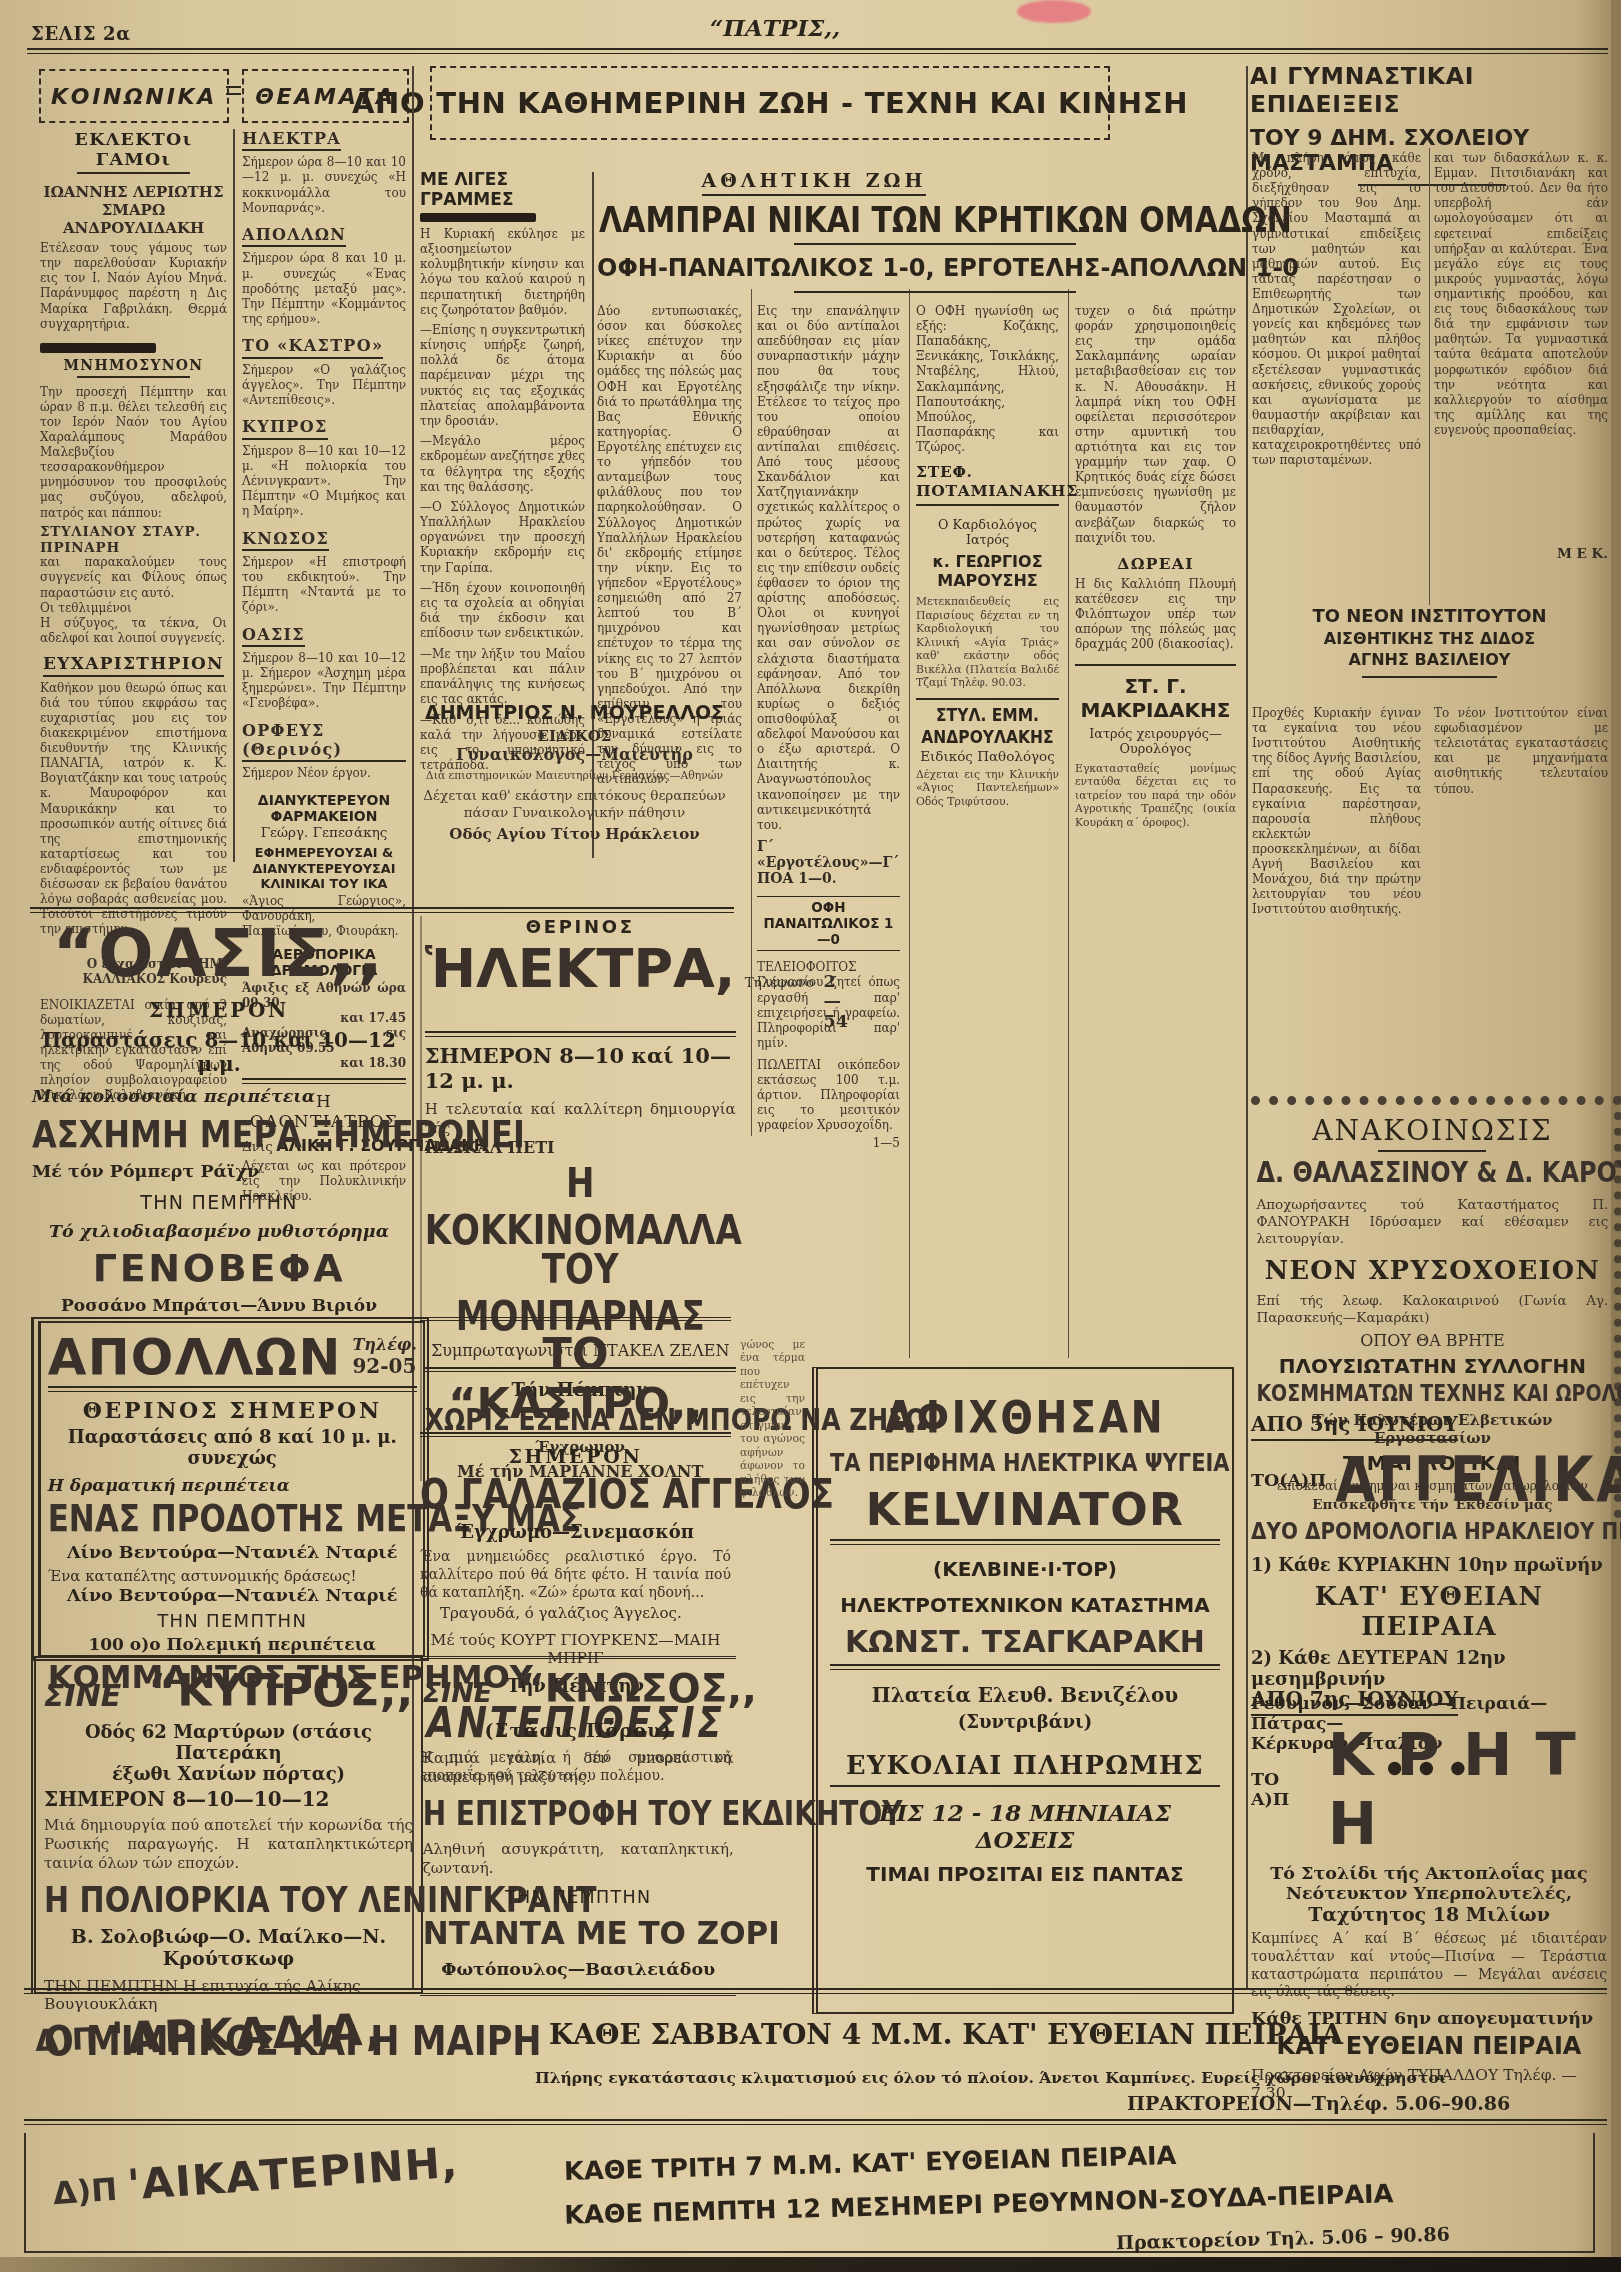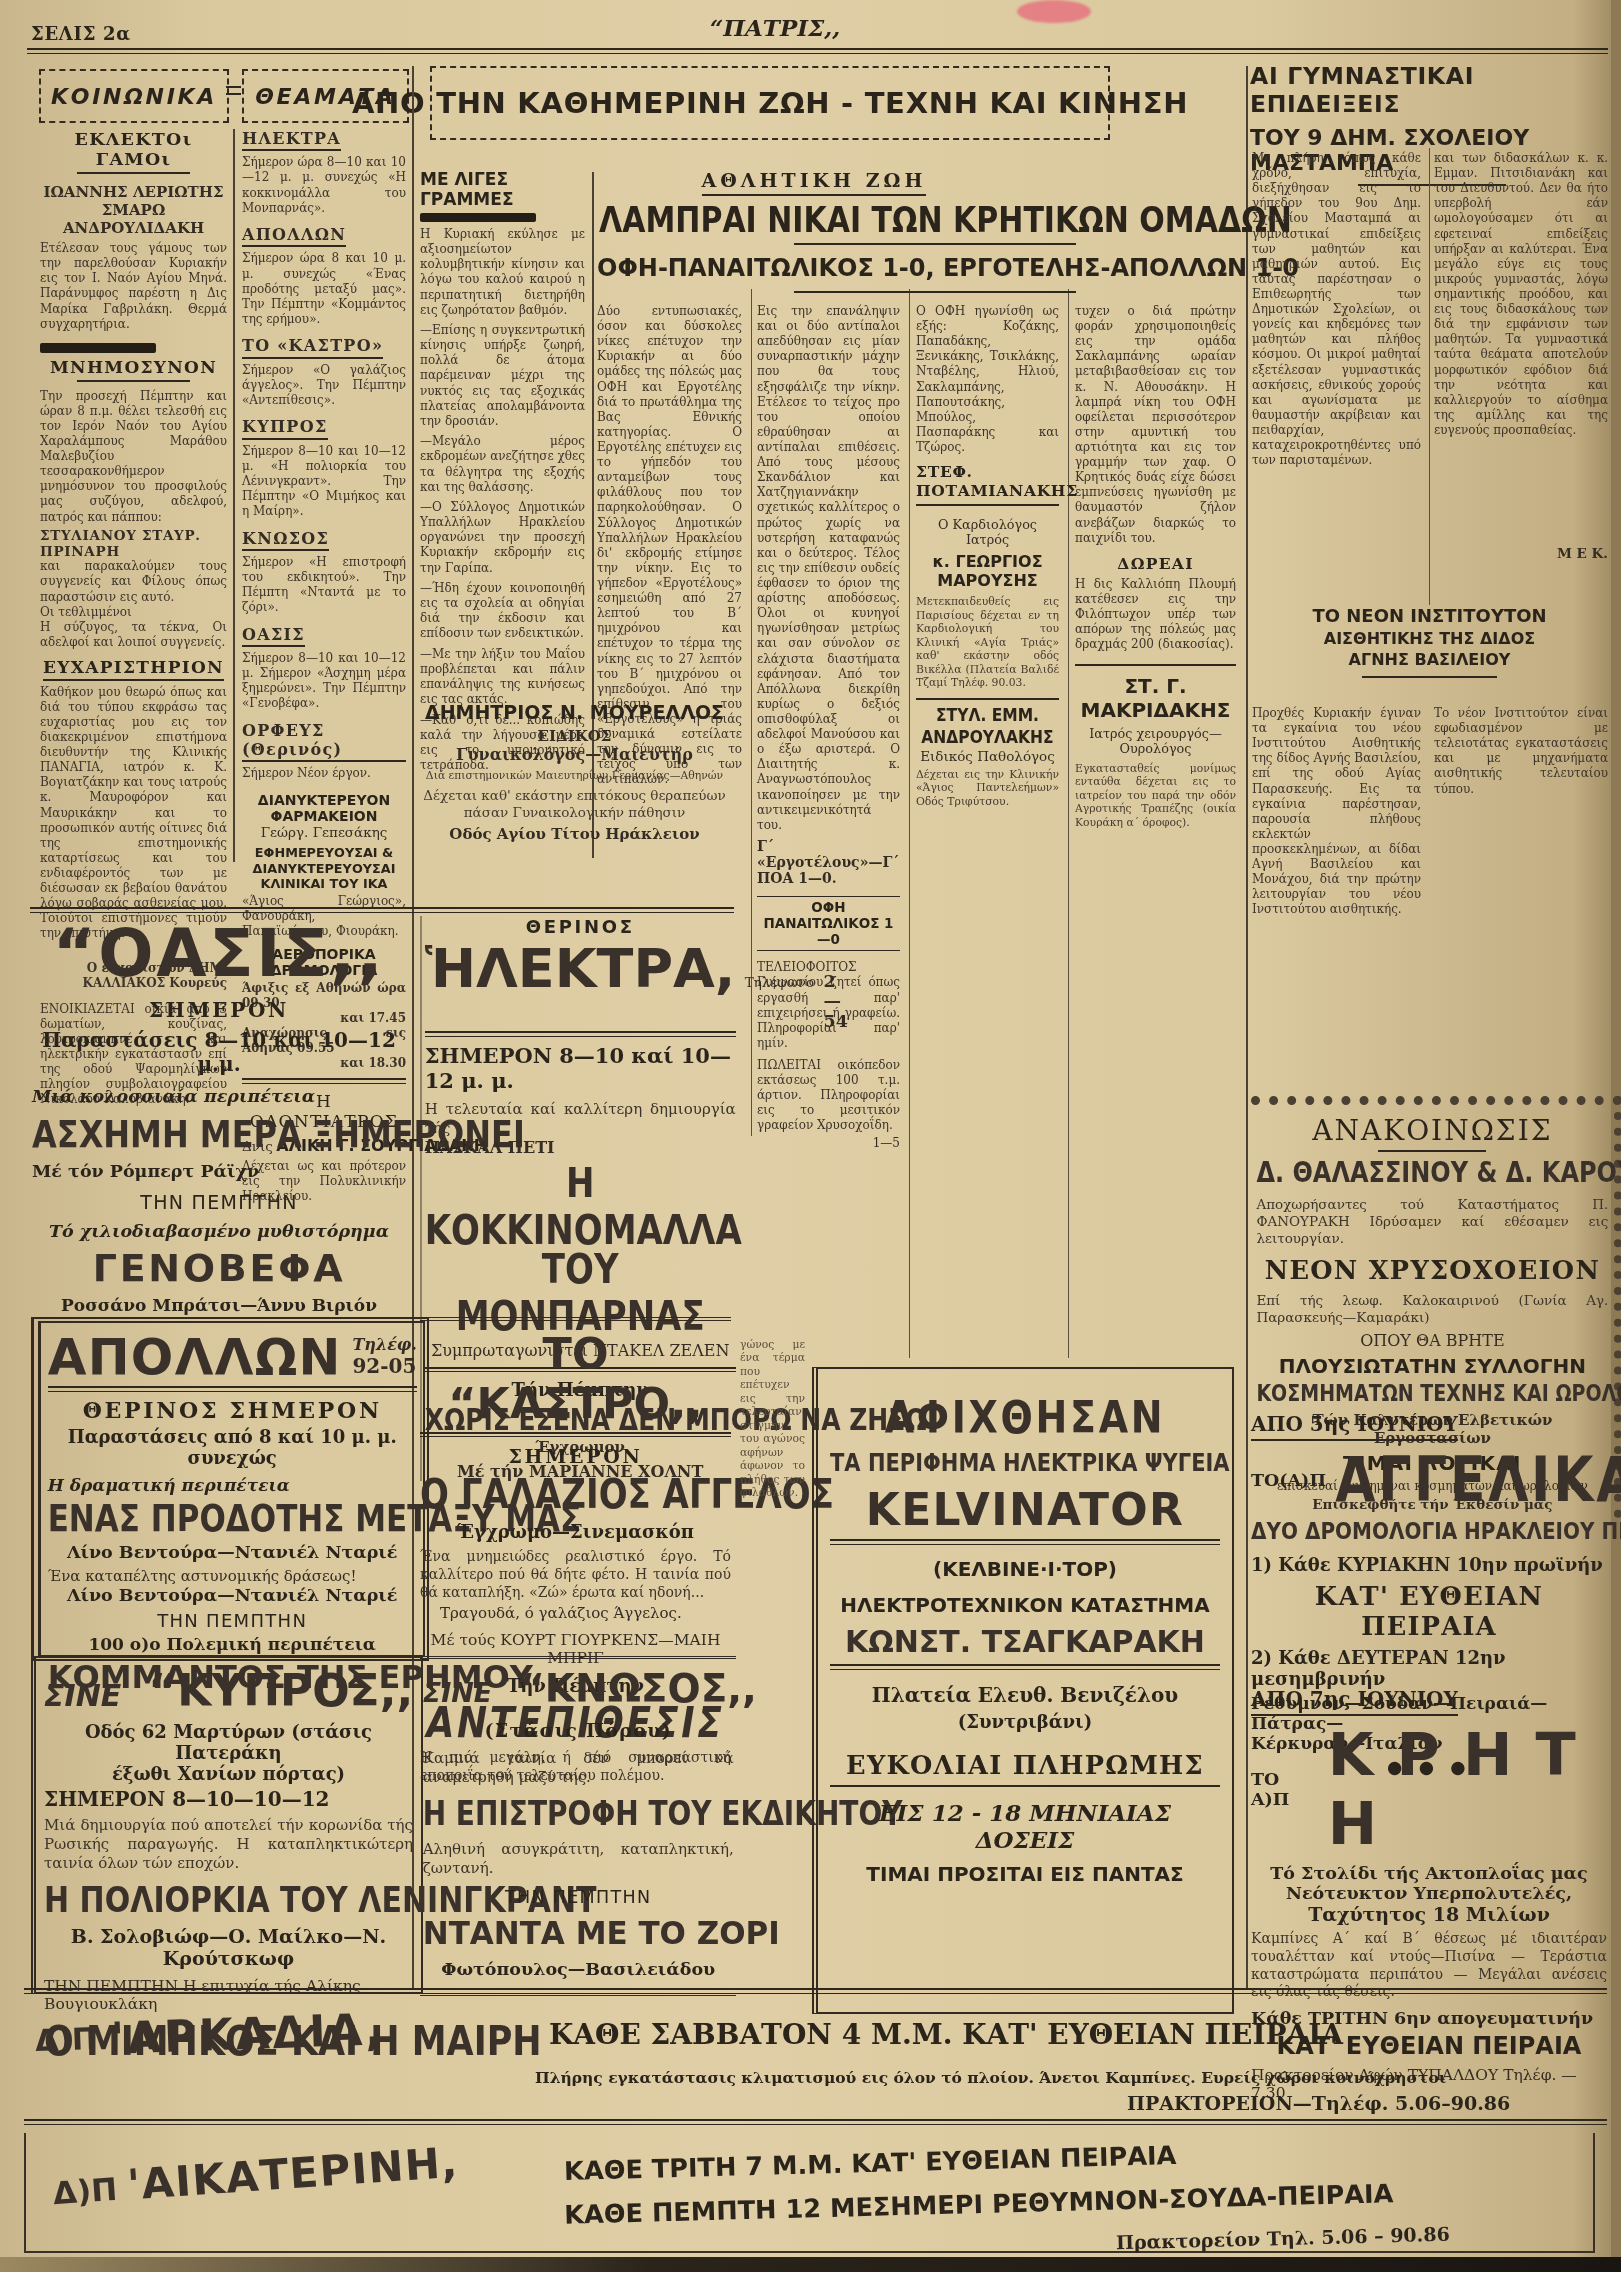--- a/index.html
+++ b/index.html
@@ -69,21 +69,21 @@
   <div class="abs" style="left:40px;top:129px;width:187px;">
     <div class="ctr">
       <span class="b serif ink" style="font-size:17.5px;letter-spacing:1.3px;">ΕΚΛΕΚΤΟι ΓΑΜΟι</span>
       <span class="headrule"></span>
     </div>
     <div class="ctr b" style="font-size:15px;margin-top:9.4px;">ΙΩΑΝΝΗΣ ΛΕΡΙΩΤΗΣ</div>
     <div class="ctr b" style="font-size:15px;">ΣΜΑΡΩ ΑΝΔΡΟΥΛΙΔΑΚΗ</div>
     <div class="body-text" style="margin-top:4px;">Ετέλεσαν τους γάμους των την παρελθούσαν Κυριακήν εις τον Ι. Ναόν Αγίου Μηνά. Παράνυμφος παρέστη η Δις Μαρίκα Γαβριλάκη. Θερμά συγχαρητήρια.</div>
     <div style="height:10.8px;background:#241e16;width:62%;margin:10.8px 0 4px;border-radius:2px;"></div>
     <div class="ctr">
-      <span class="b serif ink" style="font-size:17px;letter-spacing:1.3px;">ΜΝΗΜΟΣΥΝΟΝ</span>
+      <span class="b serif ink" style="font-size:14px;letter-spacing:1.3px;">ΜΝΗΜΟΣΥΝΟΝ</span>
       <span class="headrule"></span>
     </div>
     <div class="body-text" style="margin-top:6.7px;">Την προσεχή Πέμπτην και ώραν 8 π.μ. θέλει τελεσθή εις τον Ιερόν Ναόν του Αγίου Χαραλάμπους Μαράθου Μαλεβυζίου τεσσαρακονθήμερον μνημόσυνον του προσφιλούς μας συζύγου, αδελφού, πατρός και πάππου:</div>
     <div class="b" style="font-size:13.5px;margin-top:2.7px;letter-spacing:0.7px;">ΣΤΥΛΙΑΝΟΥ ΣΤΑΥΡ. ΠΡΙΝΑΡΗ</div>
     <div class="body-text">και παρακαλούμεν τους συγγενείς και Φίλους όπως παραστώσιν εις αυτό.</div>
     <div class="ctr body-text">Οι τεθλιμμένοι</div>
     <div class="body-text">Η σύζυγος, τα τέκνα, Οι αδελφοί και λοιποί συγγενείς.</div>
     <div class="ctr" style="margin-top:6.7px;">
       <span class="b serif ink" style="font-size:17px;letter-spacing:1.3px;border-bottom:2px solid #2e271e;padding-bottom:2px;">ΕΥΧΑΡΙΣΤΗΡΙΟΝ</span>
     </div>

